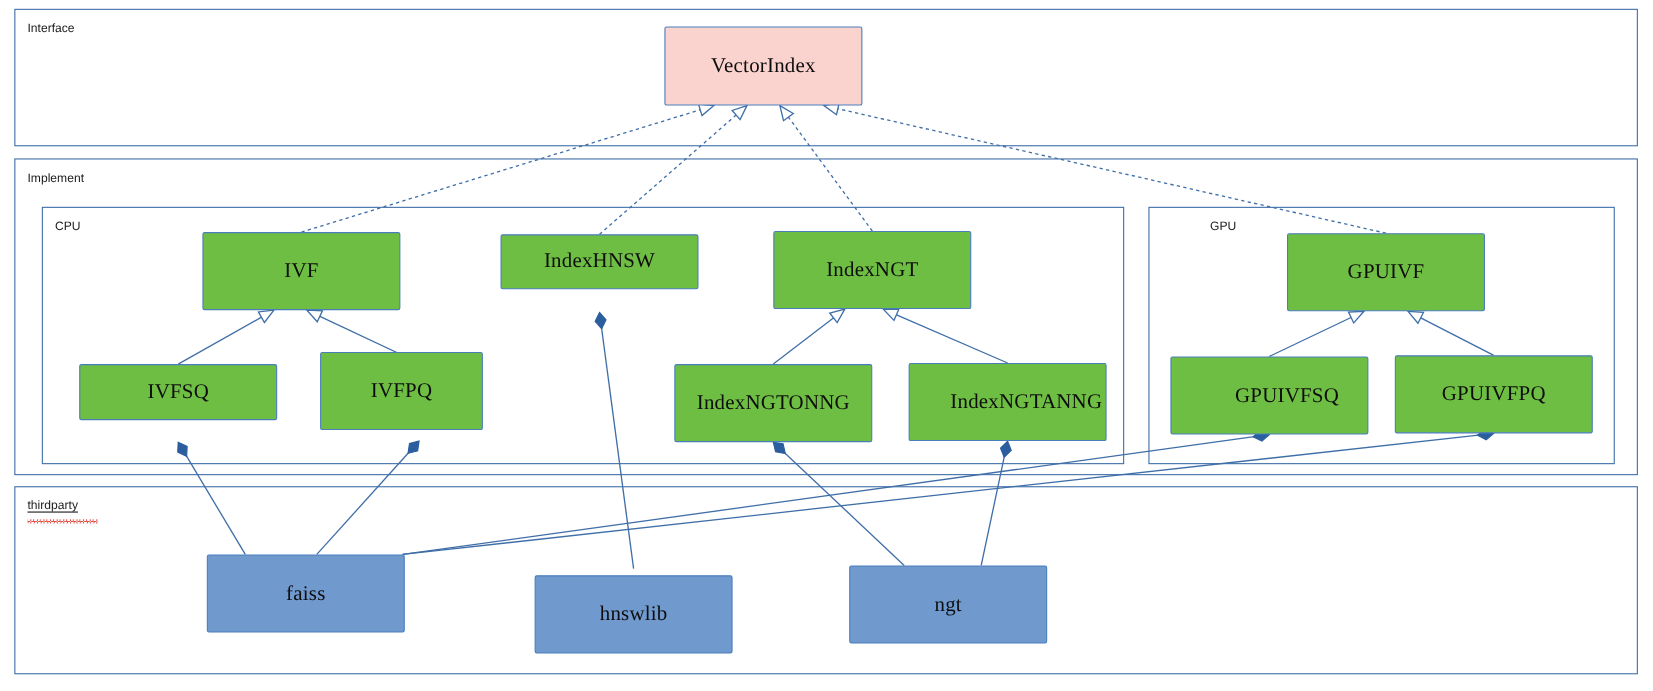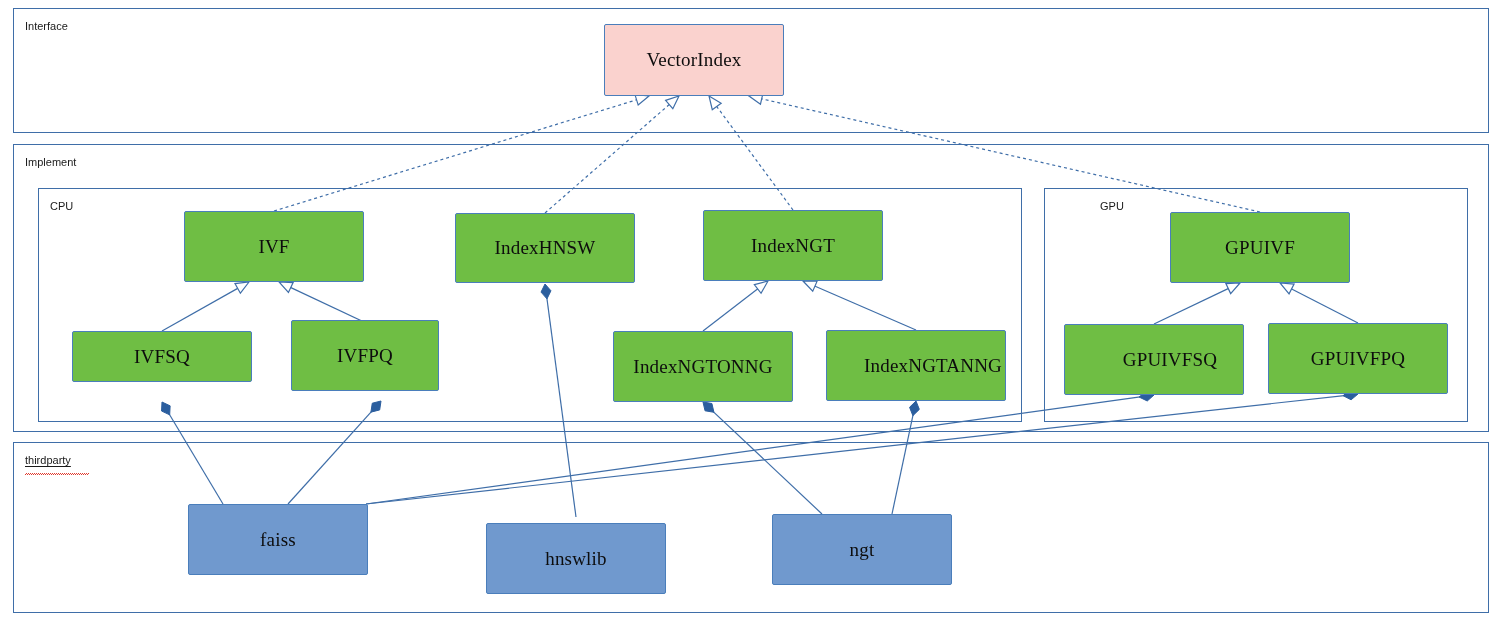--- a/index.html
+++ b/index.html
@@ -129,21 +129,21 @@
       <polygon points="916,401 919.3327400496125,409.375132462338 912.8836716419207,415.6727126859566 909.5509315923082,407.2975802236185" fill="#2b5e9e" stroke="#2b5e9e" stroke-width="1"></polygon>
     </svg>
 
   <div id="nodes-layer">
       <div class="node iface" style="left: 604px; top: 24px; width: 180px; height: 72px;">
         <span>VectorIndex</span>
       </div>
       <div class="node impl" style="left: 184px; top: 211px; width: 180px; height: 71px;">
         <span>IVF</span>
       </div>
-      <div class="node impl" style="left: 455px; top: 213px; width: 180px; height: 70px;">
+      <div class="node impl" style="left: 455px; top: 213px; width: 180px; height: 50px;">
         <span>IndexHNSW</span>
       </div>
       <div class="node impl" style="left: 703px; top: 210px; width: 180px; height: 71px;">
         <span>IndexNGT</span>
       </div>
       <div class="node impl" style="left: 1170px; top: 212px; width: 180px; height: 71px;">
         <span>GPUIVF</span>
       </div>
       <div class="node impl" style="left: 72px; top: 331px; width: 180px; height: 51px;">
         <span>IVFSQ</span>

